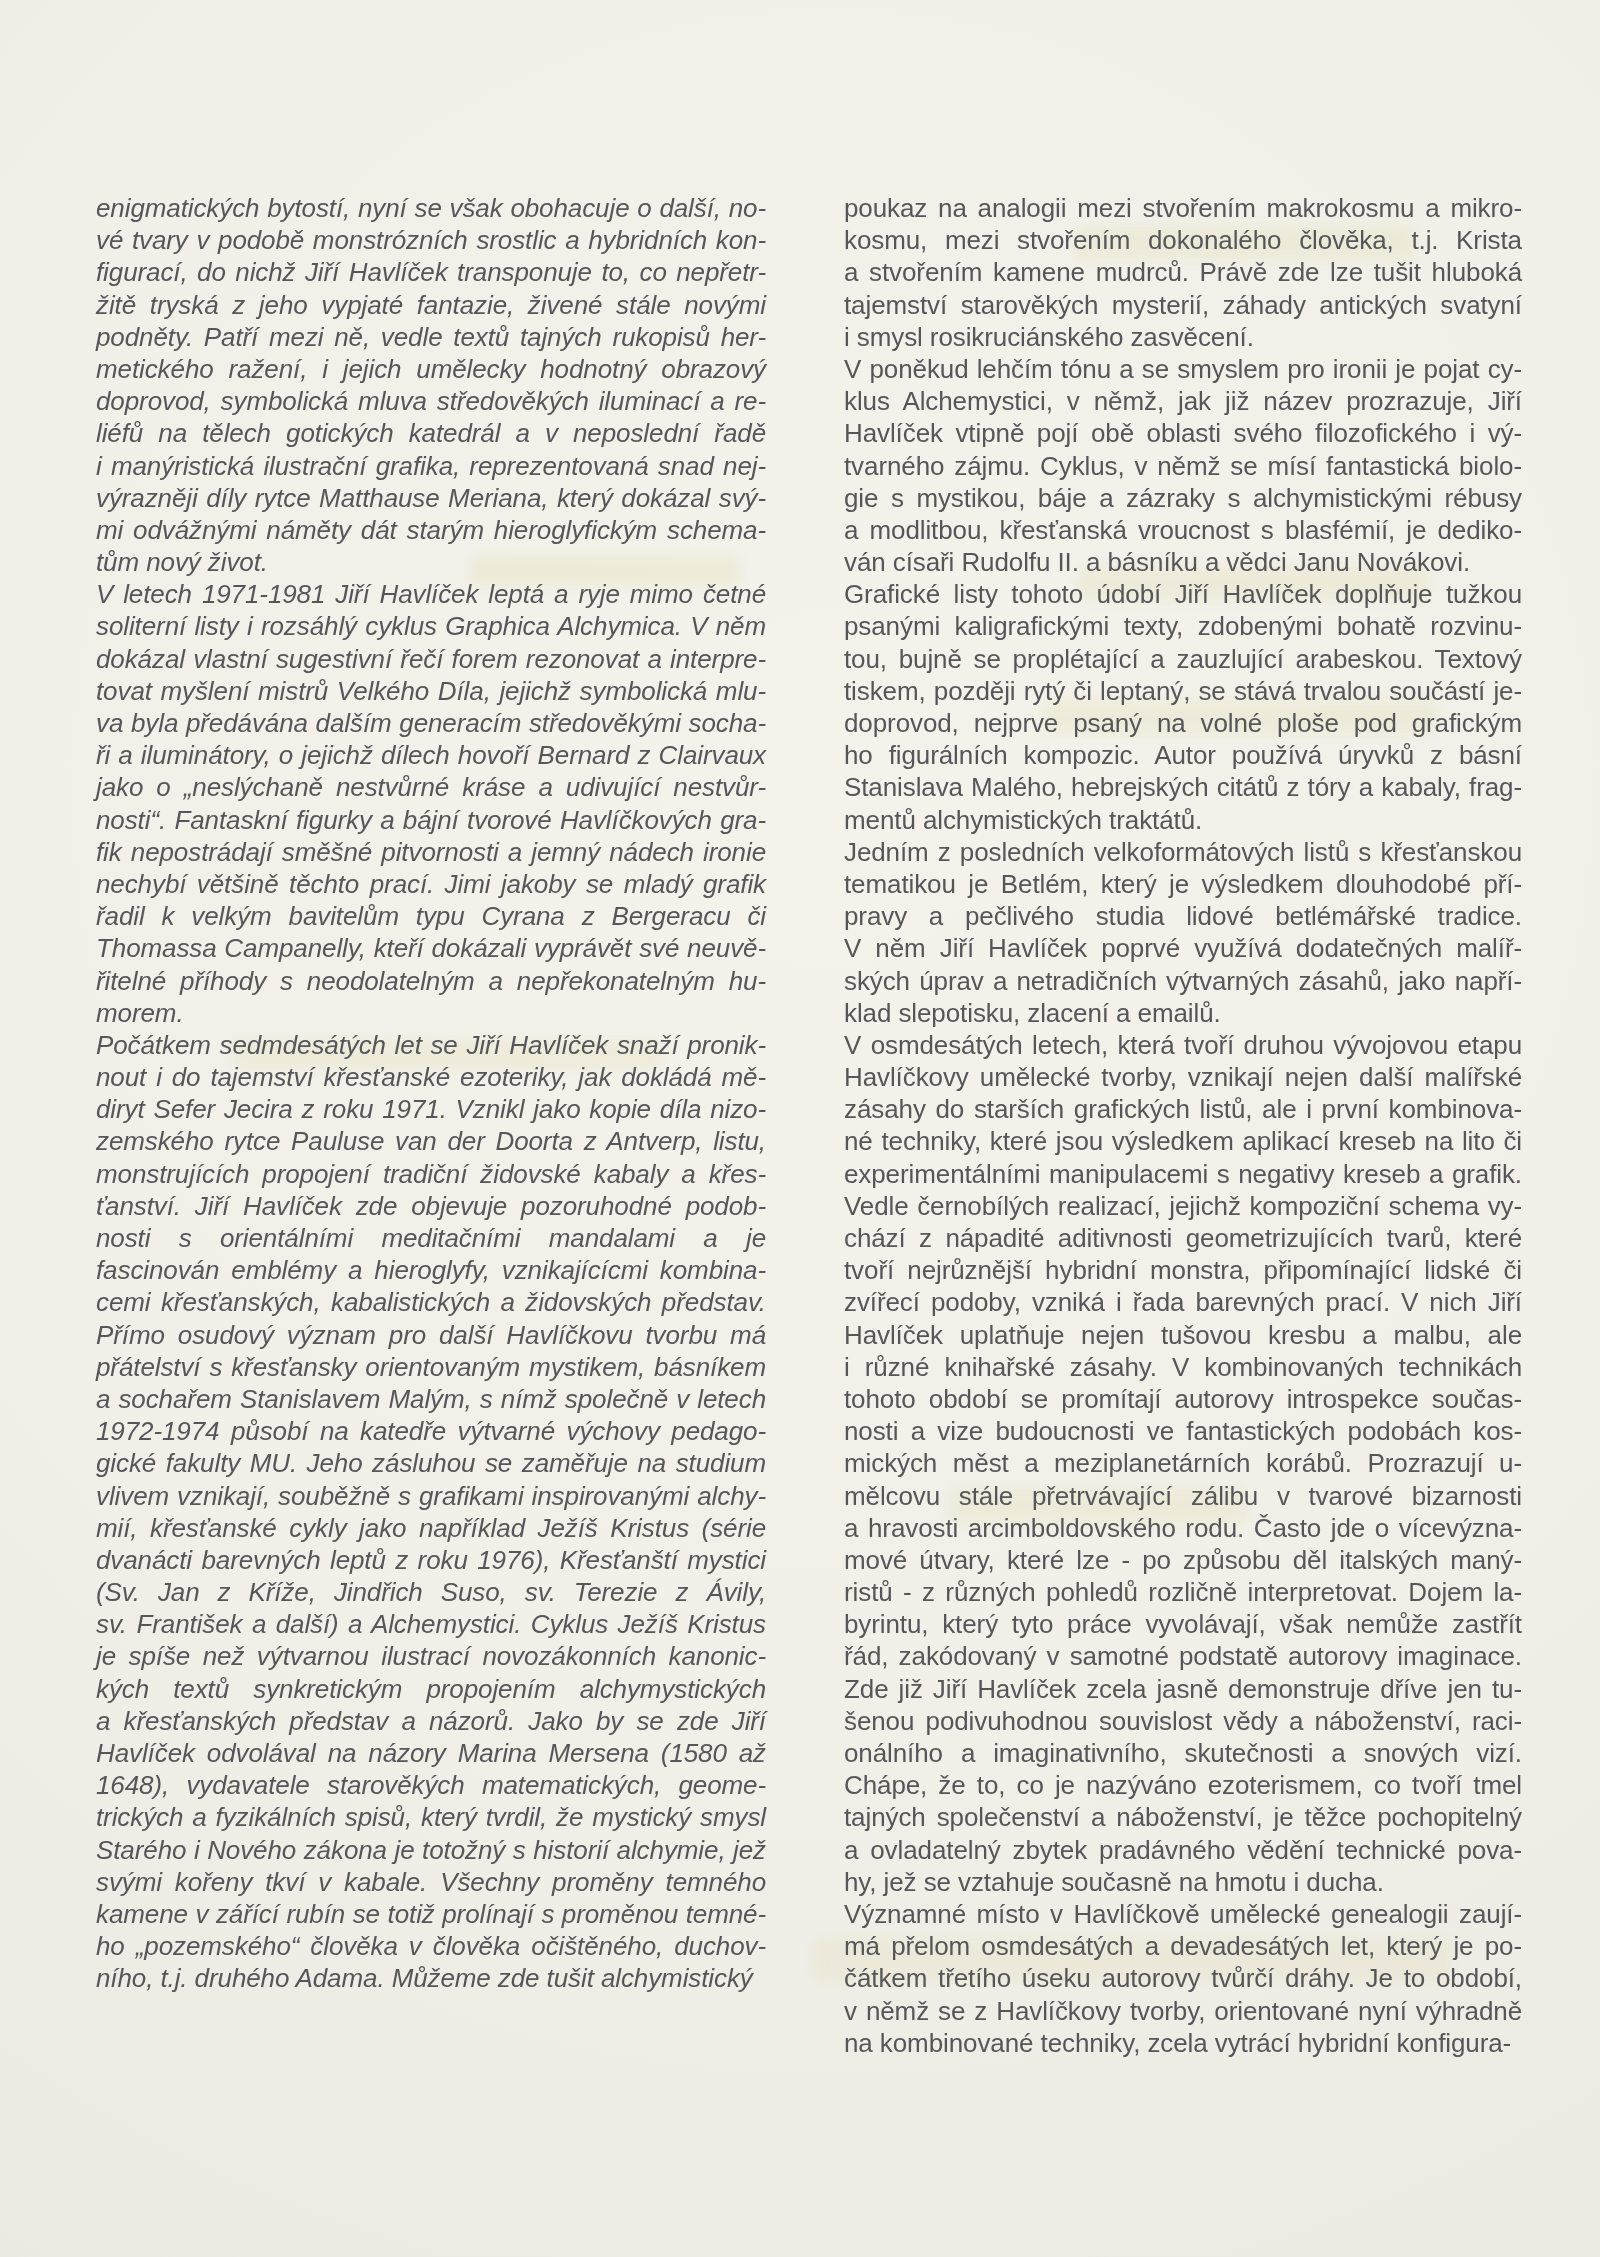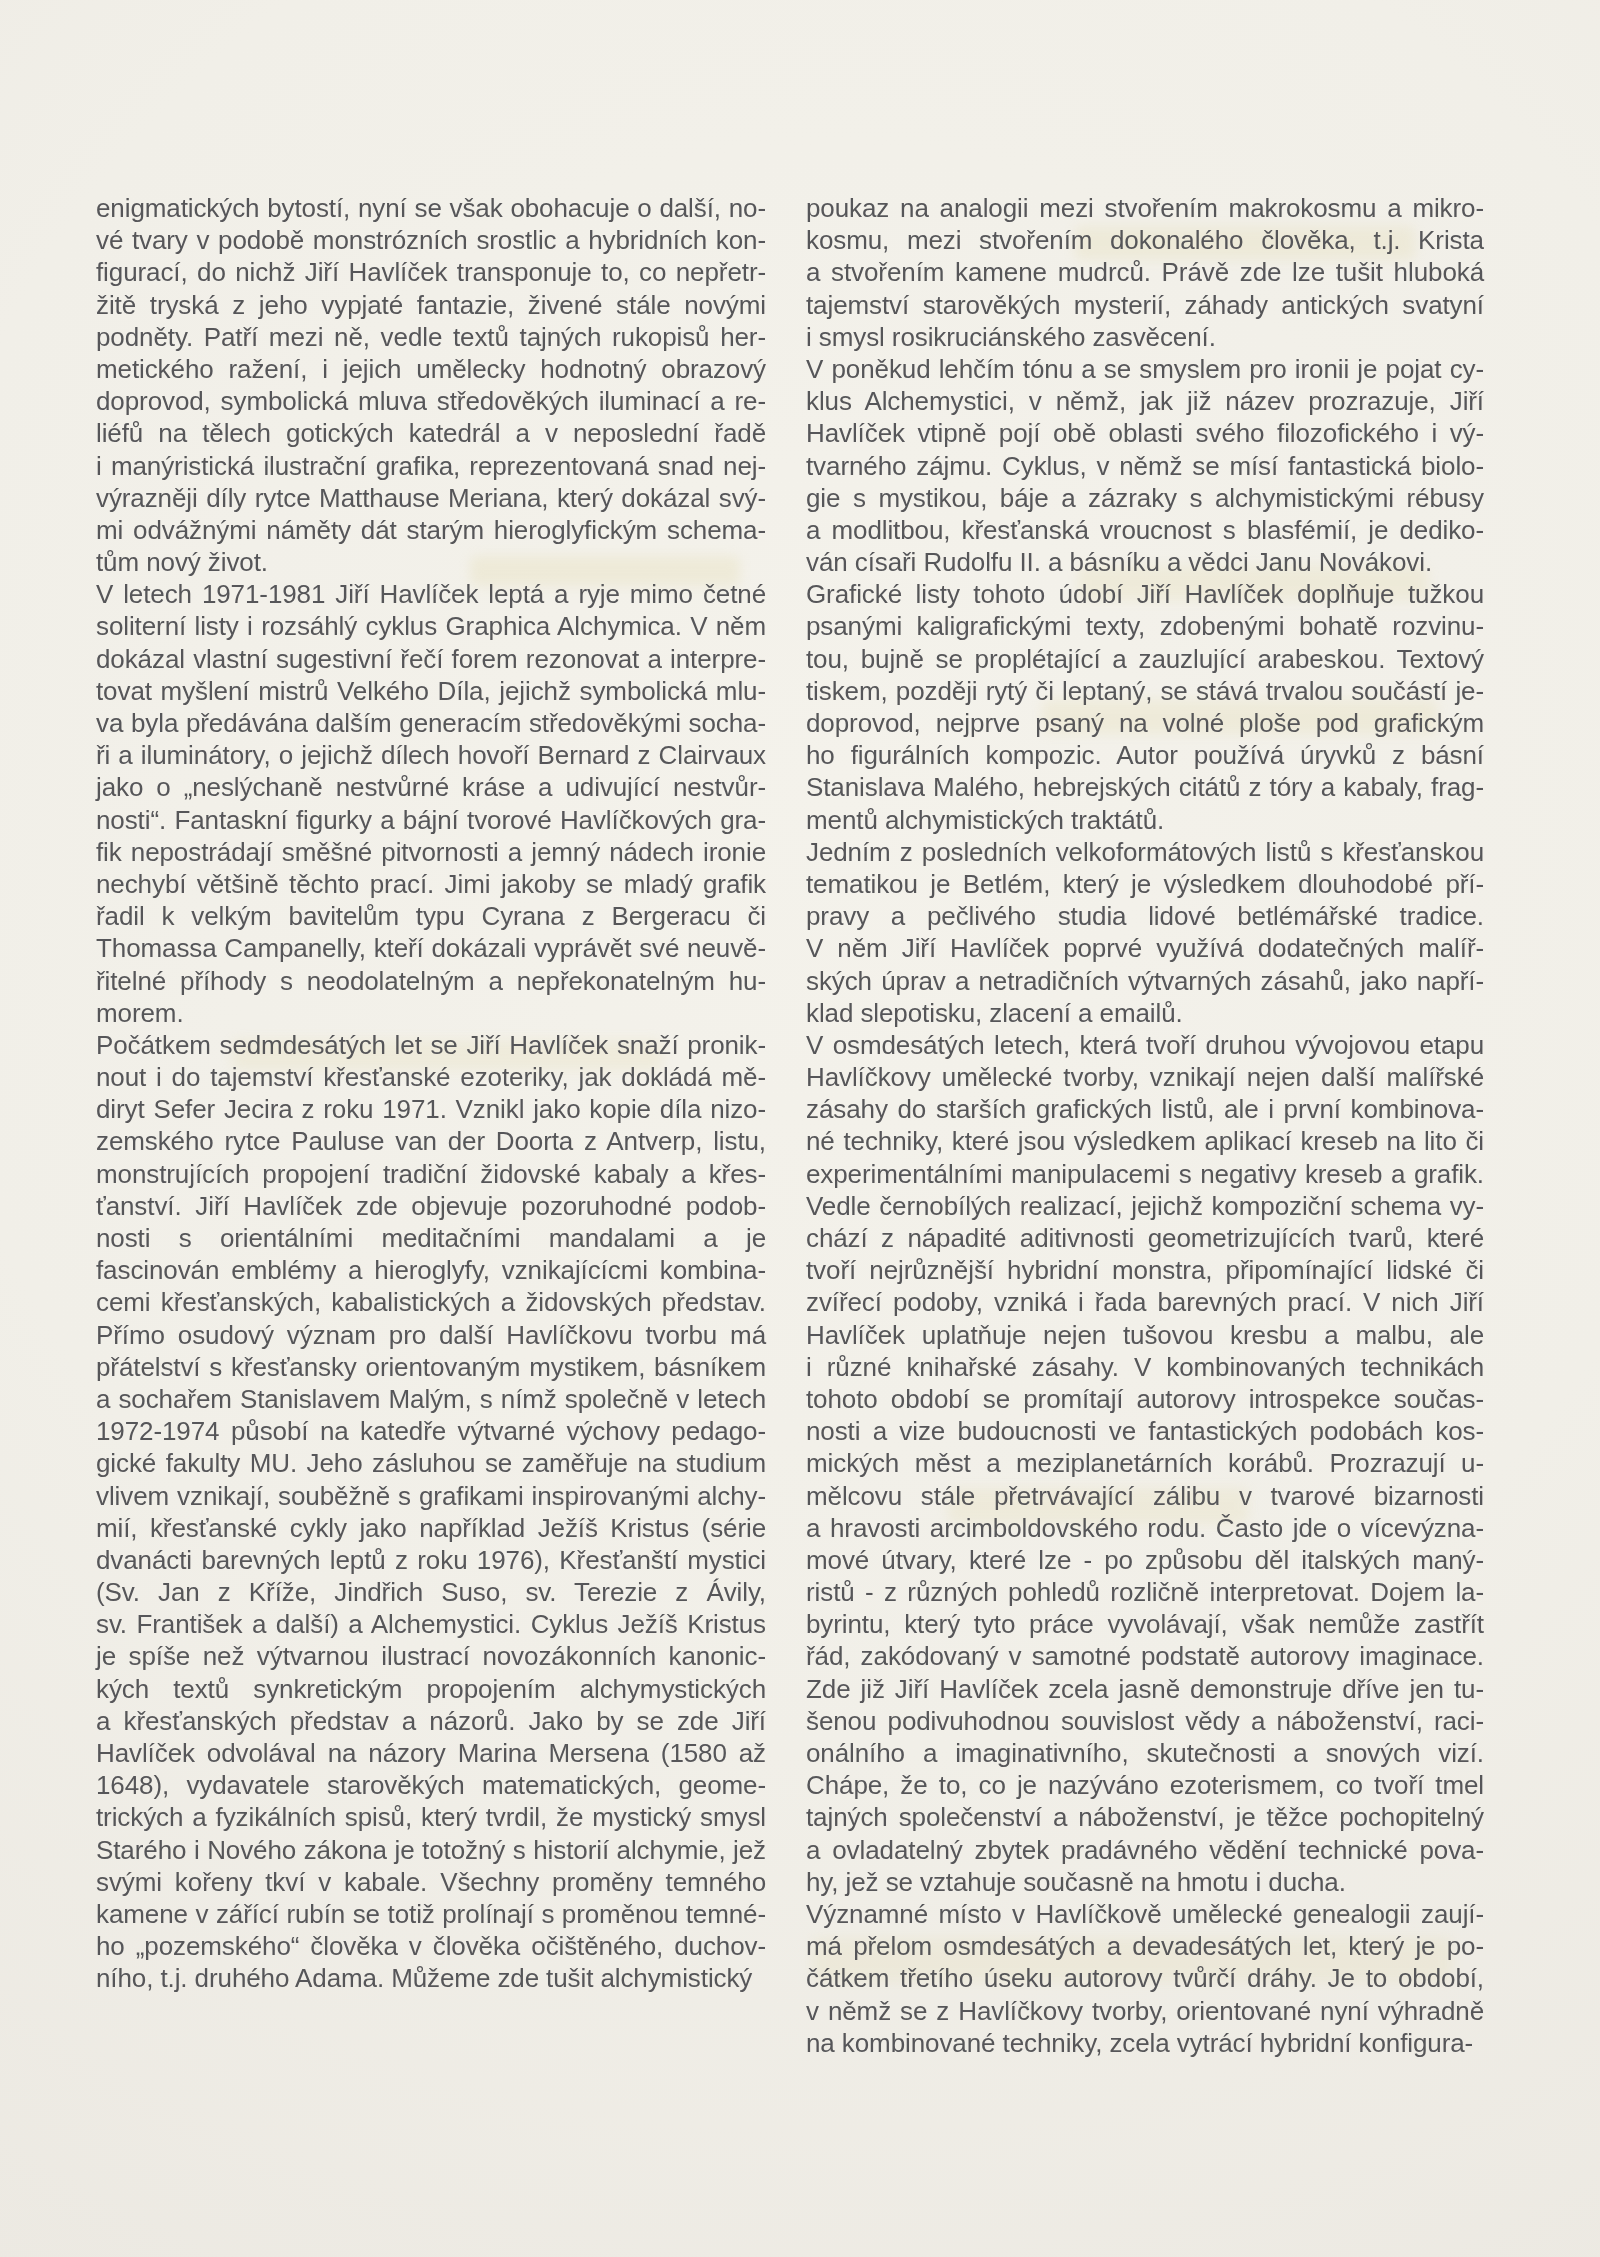--- a/index.html
+++ b/index.html
@@ -26,22 +26,22 @@
   }
   .col {
     position: absolute;
     top: 192px;
     z-index: 2;
     color: #565659;
     font-size: 26px;
     line-height: 32.2px;
     letter-spacing: -0.1px;
   }
-  .col-left  { left: 96px;  width: 670px; }
-  .col-right { left: 806px; width: 678px; }
+  .col-left  { left: 96px;  width: 670px; font-style: italic; }
+  .col-right { left: 844px; width: 678px; }
   .ln {
     height: 32.2px;
     overflow: visible;
     text-align: justify;
     text-align-last: justify;
     white-space: nowrap;
   }
   .ln span { display: inline-block; min-width: 100%; text-align: justify; text-align-last: justify; }
   .ln.end, .ln.end span { text-align-last: left; }
 </style>

